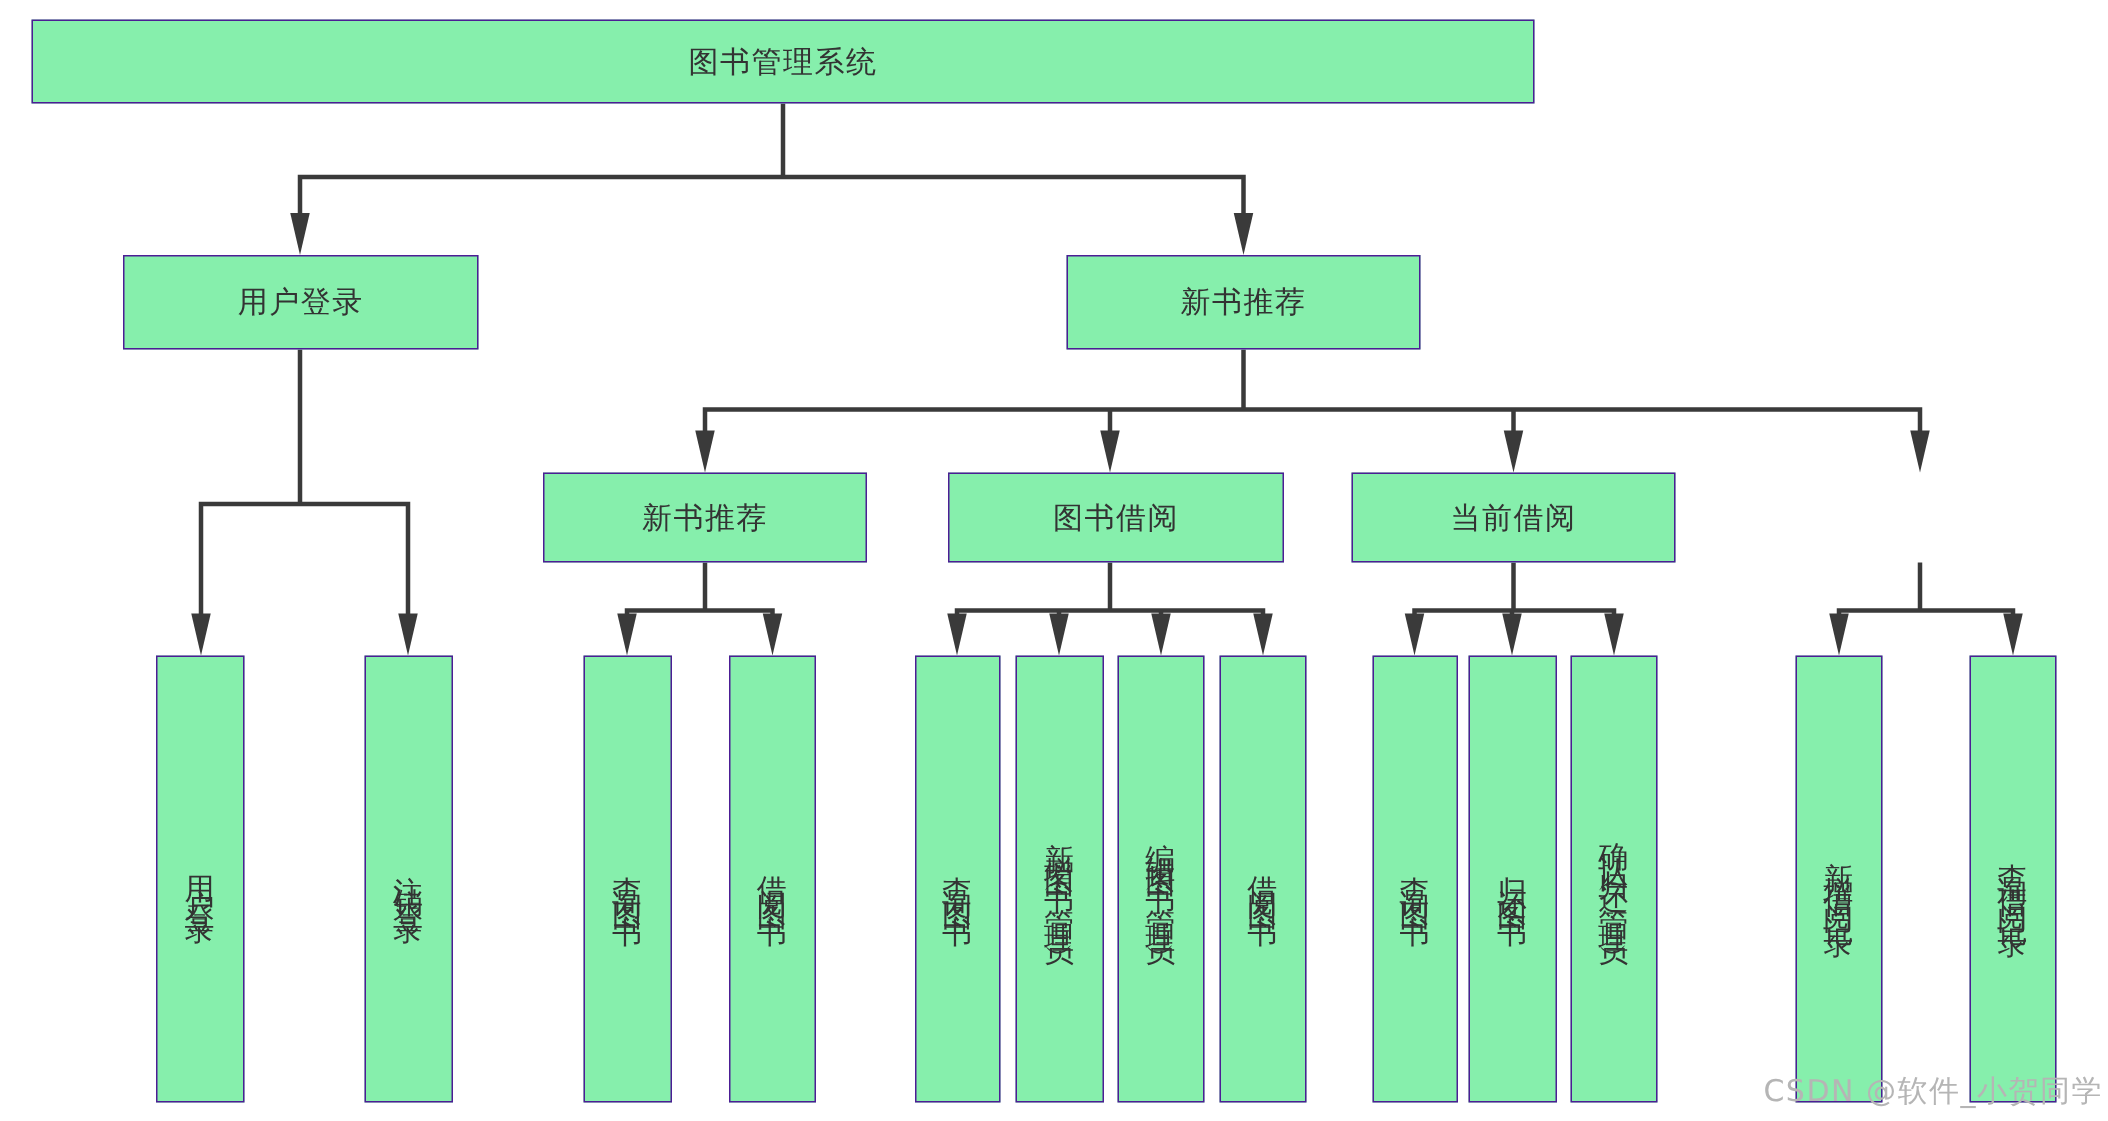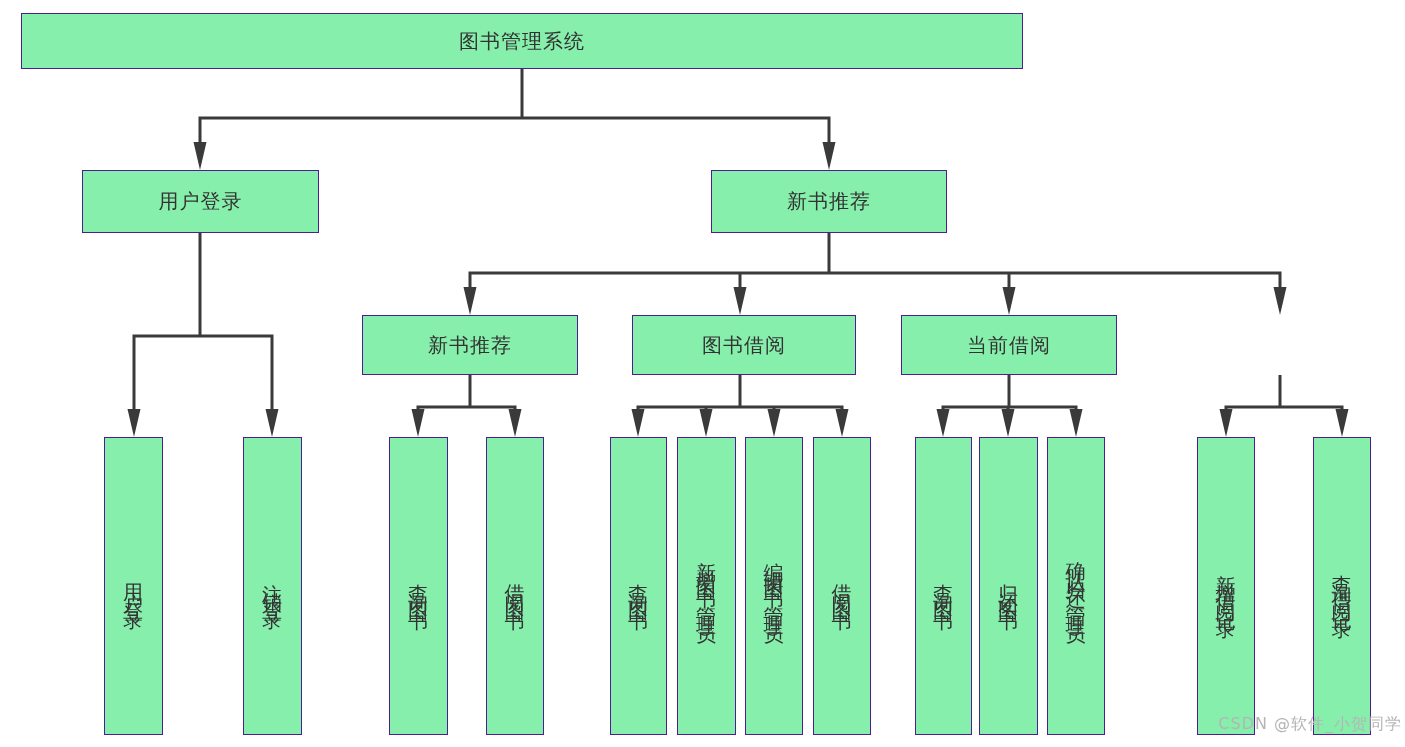--- a/index.html
+++ b/index.html
@@ -30,21 +30,21 @@
   .vbox {
     writing-mode: vertical-rl;
     font-size: 20px;
     letter-spacing: 9px;
     line-height: 1;
   }
   .watermark {
     position: absolute;
     right: 3px;
     top: 714px;
-    font-size: 16px;
+    font-size: 20px;
     color: #b5b5b5;
     z-index: 5;
     letter-spacing: 1px;
     white-space: nowrap;
   }
 </style>
 </head>
 <body>
 
 <div class="canvas">

